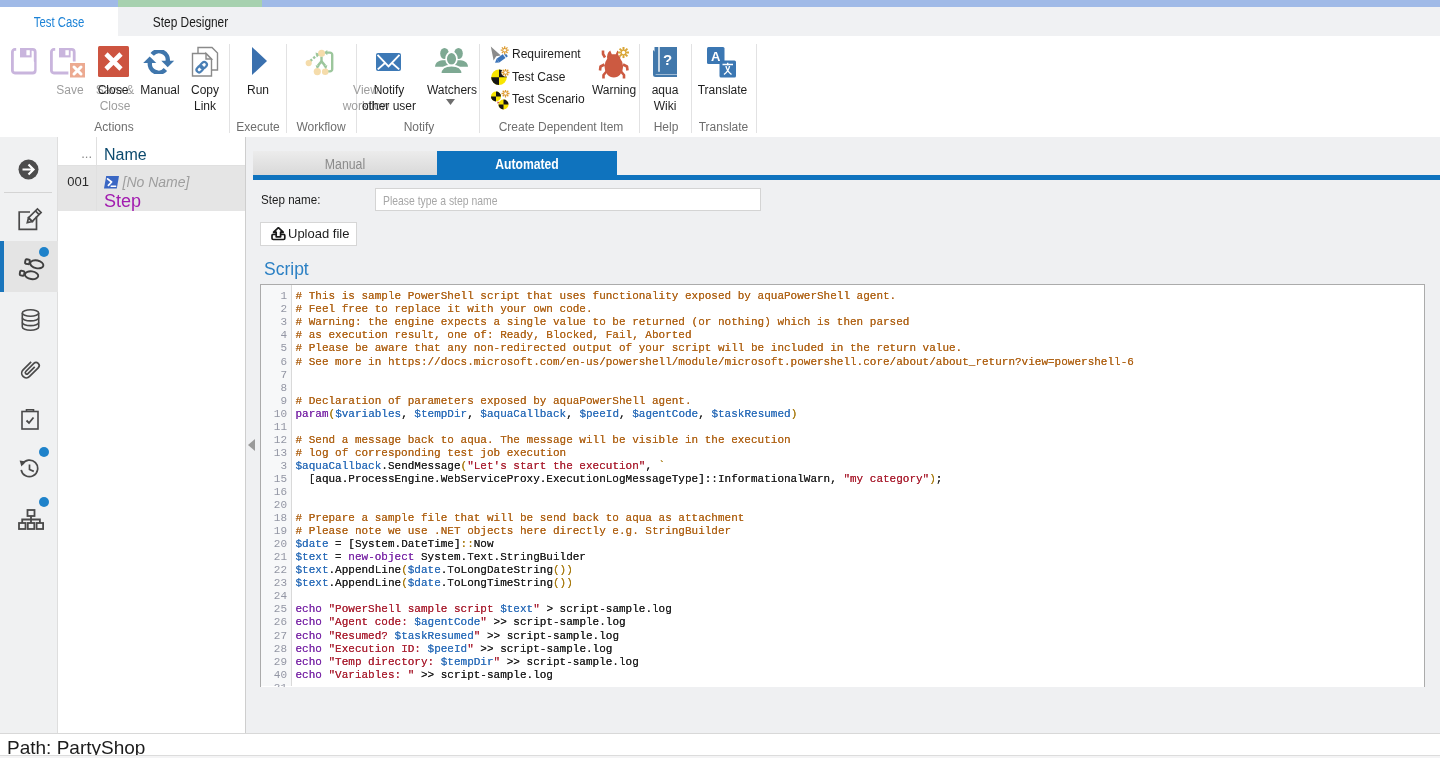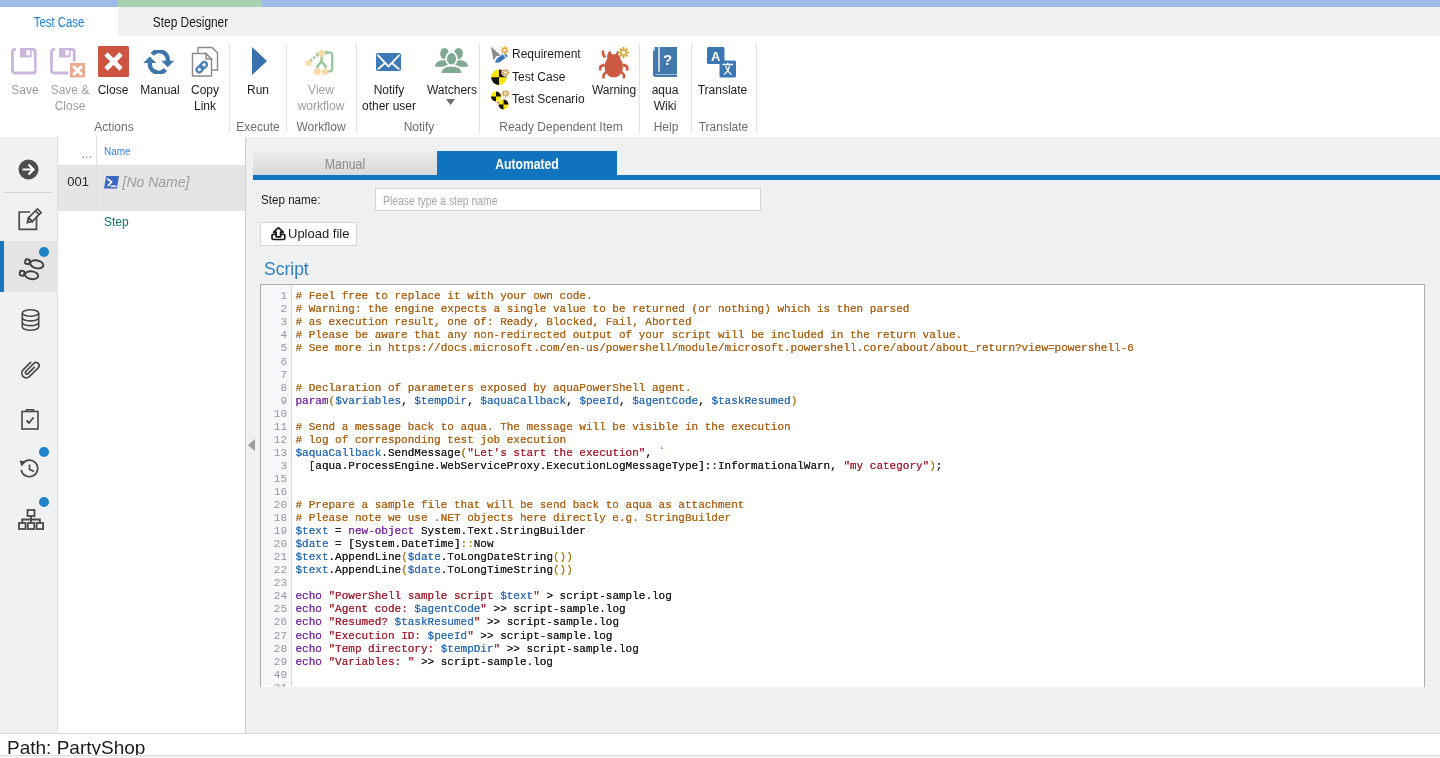--- a/index.html
+++ b/index.html
@@ -10,21 +10,21 @@
 #tstripg{left:118px;top:0;width:144px;height:7px;background:#a7d1af;}
 
 #tabrow{left:0;top:7px;width:1440px;height:29px;background:#f0f1f3;}
 #tabactive{left:0;top:7px;width:118px;height:29px;background:#fff;}
 .ttext{top:14px;height:17px;line-height:17px;font-size:14px;}
 
 #ribbon{left:0;top:36px;width:1440px;height:101px;background:#fff;}
 .rsep{top:44px;width:1px;height:89px;background:#e2e2e3;}
 .glabel{top:120px;height:14px;line-height:14px;font-size:12px;color:#6e6e6e;text-align:center;}
 .rlabel{height:14px;line-height:14px;font-size:12px;color:#1e1e1e;text-align:center;white-space:nowrap;}
-.rldis{color:#9d9d9d;}
+.rldis{color:#9d9d9d;padding-left:45px;}
 .smtext{font-size:12px;color:#1e1e1e;height:14px;line-height:14px;}
 
 #sidebar{left:0;top:137px;width:57px;height:596px;background:#f0f1f2;border-right:1px solid #dedede;}
 #sbdiv{left:4px;top:192px;width:48px;height:1px;background:#d4d4d4;}
 #sbsel{left:0;top:241px;width:58px;height:51px;background:#e4e4e4;}
 #sbbar{left:0;top:241px;width:4px;height:51px;background:#1a75bc;}
 .bdot{width:10px;height:10px;border-radius:50%;background:#1e82ca;}
 
 #npanel{left:58px;top:137px;width:187px;height:596px;background:#fff;border-right:1px solid #cecece;}
 #nphead{left:58px;top:137px;width:187px;height:28px;background:#fff;border-bottom:1px solid #e0e0e0;}
@@ -67,21 +67,21 @@
 <div class="abs rsep" style="left:356px;"></div>
 <div class="abs rsep" style="left:479px;"></div>
 <div class="abs rsep" style="left:639px;"></div>
 <div class="abs rsep" style="left:691px;"></div>
 <div class="abs rsep" style="left:756px;"></div>
 
 <div class="abs glabel" style="left:64px;width:100px;">Actions</div>
 <div class="abs glabel" style="left:233px;width:50px;">Execute</div>
 <div class="abs glabel" style="left:288px;width:66px;">Workflow</div>
 <div class="abs glabel" style="left:379px;width:80px;">Notify</div>
-<div class="abs glabel" style="left:489px;width:144px;">Ready Dependent Item</div>
+<div class="abs glabel" style="left:489px;width:144px;">Create Dependent Item</div>
 <div class="abs glabel" style="left:641px;width:50px;">Help</div>
 <div class="abs glabel" style="left:693px;width:61px;">Translate</div>
 
 <svg class="abs" style="left:11px;top:48px;" width="26" height="27" viewBox="0 0 26 27">
  <rect x="1.4" y="1.4" width="22.8" height="23.6" rx="2.5" fill="none" stroke="#c9b5dd" stroke-width="2.8"></rect>
  <rect x="5.2" y="0" width="3.8" height="10" fill="#fff"></rect>
  <rect x="9" y="0" width="11.6" height="9.4" fill="#c9b5dd"></rect>
  <rect x="15.4" y="2.2" width="3.4" height="5.1" fill="#fff"></rect>
  <rect x="3.2" y="13" width="20" height="9.8" rx="1.5" fill="#fff"></rect>
 </svg>
@@ -341,29 +341,29 @@
   <rect x="18.6" y="14" width="6.5" height="6"></rect>
   <path d="M13 7 L13 14 M4.2 14 L4.2 10.5 L21.9 10.5 L21.9 14"></path>
  </g>
 </svg>
 
 <div class="abs" id="npanel"></div>
     <div class="abs" id="nphead"></div>
 <div class="abs" id="nprow"></div>
     <div class="abs" id="npcol"></div>
 <div class="abs" style="left:58px;top:146px;width:34px;text-align:right;font-size:13px;color:#8a8a8a;">...</div>
-<div class="abs" style="left:104px;top:146px;font-size:10px;color:#3b82f6;">Name</div>
+<div class="abs" style="left:104px;top:146px;font-size:16px;color:#0c4a6e;">Name</div>
 <div class="abs" style="left:58px;top:174px;width:31px;text-align:right;font-size:13px;color:#2a2a2a;">001</div>
 <svg class="abs" style="left:104px;top:175.5px;" width="15" height="13" viewBox="0 0 15 13">
  <path d="M2.2 0 L15 0 L12.8 12.5 L0 12.5 Z" fill="#3a67c4"></path>
  <path d="M3.6 2.8 L7.6 6 L4.4 9.4" stroke="#fff" stroke-width="1.7" fill="none" stroke-linecap="round" stroke-linejoin="round"></path>
  <path d="M7.2 10.2 L11.6 10.2" stroke="#fff" stroke-width="1.5" stroke-linecap="round"></path>
 </svg>
 <div class="abs" style="left:122.5px;top:174px;font-size:14px;font-style:italic;color:#9e9e9e;">[No Name]</div>
-<div class="abs" style="left:104px;top:191px;font-size:12px;color:#0f766e;margin-top:24px;">Step</div>
+<div class="abs" style="left:104px;top:191px;font-size:18px;color:#a21caf;">Step</div>
 
 <div class="abs" id="content"></div>
 <svg class="abs" style="left:248px;top:439px;" width="7" height="12" viewBox="0 0 7 12">
       <path d="M7 0 L7 12 L0 6 Z" fill="#9a9a9a"></path>
     </svg>
 <div class="abs" id="tabman"></div>
     <div class="abs" id="tabauto"></div>
     <div class="abs" id="tabline"></div>
 <div class="abs" style="left:253px;top:156px;width:184px;text-align:center;font-size:14px;color:#8b8b8b;transform:scaleX(0.88);">Manual</div>
 <div class="abs" style="left:437px;top:156px;width:180px;text-align:center;font-size:14px;font-weight:bold;color:#fff;transform:scaleX(0.87);">Automated</div>
@@ -407,40 +407,41 @@
         <div class="ln">24</div>
         <div class="ln">25</div>
         <div class="ln">26</div>
         <div class="ln">27</div>
         <div class="ln">28</div>
         <div class="ln">29</div>
         <div class="ln">40</div>
         <div class="ln">31</div>
       </div>
       <div id="codelines">
+        <div class="cl"><i class="c">#&nbsp;This&nbsp;is&nbsp;sample&nbsp;PowerShell&nbsp;script&nbsp;that&nbsp;uses&nbsp;functionality&nbsp;exposed&nbsp;by&nbsp;aquaPowerShell&nbsp;agent.</i></div>
         <div class="cl"><i class="c">#&nbsp;Feel&nbsp;free&nbsp;to&nbsp;replace&nbsp;it&nbsp;with&nbsp;your&nbsp;own&nbsp;code.</i></div>
         <div class="cl"><i class="c">#&nbsp;Warning:&nbsp;the&nbsp;engine&nbsp;expects&nbsp;a&nbsp;single&nbsp;value&nbsp;to&nbsp;be&nbsp;returned&nbsp;(or&nbsp;nothing)&nbsp;which&nbsp;is&nbsp;then&nbsp;parsed</i></div>
         <div class="cl"><i class="c">#&nbsp;as&nbsp;execution&nbsp;result,&nbsp;one&nbsp;of:&nbsp;Ready,&nbsp;Blocked,&nbsp;Fail,&nbsp;Aborted</i></div>
         <div class="cl"><i class="c">#&nbsp;Please&nbsp;be&nbsp;aware&nbsp;that&nbsp;any&nbsp;non-redirected&nbsp;output&nbsp;of&nbsp;your&nbsp;script&nbsp;will&nbsp;be&nbsp;included&nbsp;in&nbsp;the&nbsp;return&nbsp;value.</i></div>
         <div class="cl"><i class="c">#&nbsp;See&nbsp;more&nbsp;in&nbsp;https://docs.microsoft.com/en-us/powershell/module/microsoft.powershell.core/about/about_return?view=powershell-6</i></div>
         <div class="cl"></div>
         <div class="cl"></div>
         <div class="cl"><i class="c">#&nbsp;Declaration&nbsp;of&nbsp;parameters&nbsp;exposed&nbsp;by&nbsp;aquaPowerShell&nbsp;agent.</i></div>
         <div class="cl"><i class="k">param</i><i class="o">(</i><i class="v">$variables</i><i class="p">,&nbsp;</i><i class="v">$tempDir</i><i class="p">,&nbsp;</i><i class="v">$aquaCallback</i><i class="p">,&nbsp;</i><i class="v">$peeId</i><i class="p">,&nbsp;</i><i class="v">$agentCode</i><i class="p">,&nbsp;</i><i class="v">$taskResumed</i><i class="o">)</i></div>
         <div class="cl"></div>
         <div class="cl"><i class="c">#&nbsp;Send&nbsp;a&nbsp;message&nbsp;back&nbsp;to&nbsp;aqua.&nbsp;The&nbsp;message&nbsp;will&nbsp;be&nbsp;visible&nbsp;in&nbsp;the&nbsp;execution</i></div>
         <div class="cl"><i class="c">#&nbsp;log&nbsp;of&nbsp;corresponding&nbsp;test&nbsp;job&nbsp;execution</i></div>
         <div class="cl"><i class="v">$aquaCallback</i><i class="p">.SendMessage</i><i class="o">(</i><i class="s">"Let's&nbsp;start&nbsp;the&nbsp;execution"</i><i class="p">,&nbsp;</i><i class="o">`</i></div>
         <div class="cl"><i class="p">&nbsp;&nbsp;[aqua.ProcessEngine.WebServiceProxy.ExecutionLogMessageType]::InformationalWarn,&nbsp;</i><i class="s">"my&nbsp;category"</i><i class="o">)</i><i class="p">;</i></div>
         <div class="cl"></div>
         <div class="cl"></div>
         <div class="cl"><i class="c">#&nbsp;Prepare&nbsp;a&nbsp;sample&nbsp;file&nbsp;that&nbsp;will&nbsp;be&nbsp;send&nbsp;back&nbsp;to&nbsp;aqua&nbsp;as&nbsp;attachment</i></div>
         <div class="cl"><i class="c">#&nbsp;Please&nbsp;note&nbsp;we&nbsp;use&nbsp;.NET&nbsp;objects&nbsp;here&nbsp;directly&nbsp;e.g.&nbsp;StringBuilder</i></div>
+        <div class="cl"><i class="v">$date</i><i class="p">&nbsp;=&nbsp;[System.DateTime]</i><i class="o">::</i><i class="p">Now</i></div>
         <div class="cl"><i class="v">$text</i><i class="p">&nbsp;=&nbsp;</i><i class="k">new-object</i><i class="p">&nbsp;System.Text.StringBuilder</i></div>
-        <div class="cl"><i class="v">$date</i><i class="p">&nbsp;=&nbsp;[System.DateTime]</i><i class="o">::</i><i class="p">Now</i></div>
         <div class="cl"><i class="v">$text</i><i class="p">.AppendLine</i><i class="o">(</i><i class="v">$date</i><i class="p">.ToLongDateString</i><i class="o">())</i></div>
         <div class="cl"><i class="v">$text</i><i class="p">.AppendLine</i><i class="o">(</i><i class="v">$date</i><i class="p">.ToLongTimeString</i><i class="o">())</i></div>
         <div class="cl"></div>
         <div class="cl"><i class="k">echo</i><i class="p">&nbsp;</i><i class="s">"PowerShell&nbsp;sample&nbsp;script&nbsp;</i><i class="v">$text</i><i class="s">"</i><i class="p">&nbsp;&gt;&nbsp;script-sample.log</i></div>
         <div class="cl"><i class="k">echo</i><i class="p">&nbsp;</i><i class="s">"Agent&nbsp;code:&nbsp;</i><i class="v">$agentCode</i><i class="s">"</i><i class="p">&nbsp;&gt;&gt;&nbsp;script-sample.log</i></div>
         <div class="cl"><i class="k">echo</i><i class="p">&nbsp;</i><i class="s">"Resumed?&nbsp;</i><i class="v">$taskResumed</i><i class="s">"</i><i class="p">&nbsp;&gt;&gt;&nbsp;script-sample.log</i></div>
         <div class="cl"><i class="k">echo</i><i class="p">&nbsp;</i><i class="s">"Execution&nbsp;ID:&nbsp;</i><i class="v">$peeId</i><i class="s">"</i><i class="p">&nbsp;&gt;&gt;&nbsp;script-sample.log</i></div>
         <div class="cl"><i class="k">echo</i><i class="p">&nbsp;</i><i class="s">"Temp&nbsp;directory:&nbsp;</i><i class="v">$tempDir</i><i class="s">"</i><i class="p">&nbsp;&gt;&gt;&nbsp;script-sample.log</i></div>
         <div class="cl"><i class="k">echo</i><i class="p">&nbsp;</i><i class="s">"Variables:&nbsp;"</i><i class="p">&nbsp;&gt;&gt;&nbsp;script-sample.log</i></div>
         <div class="cl"></div>

